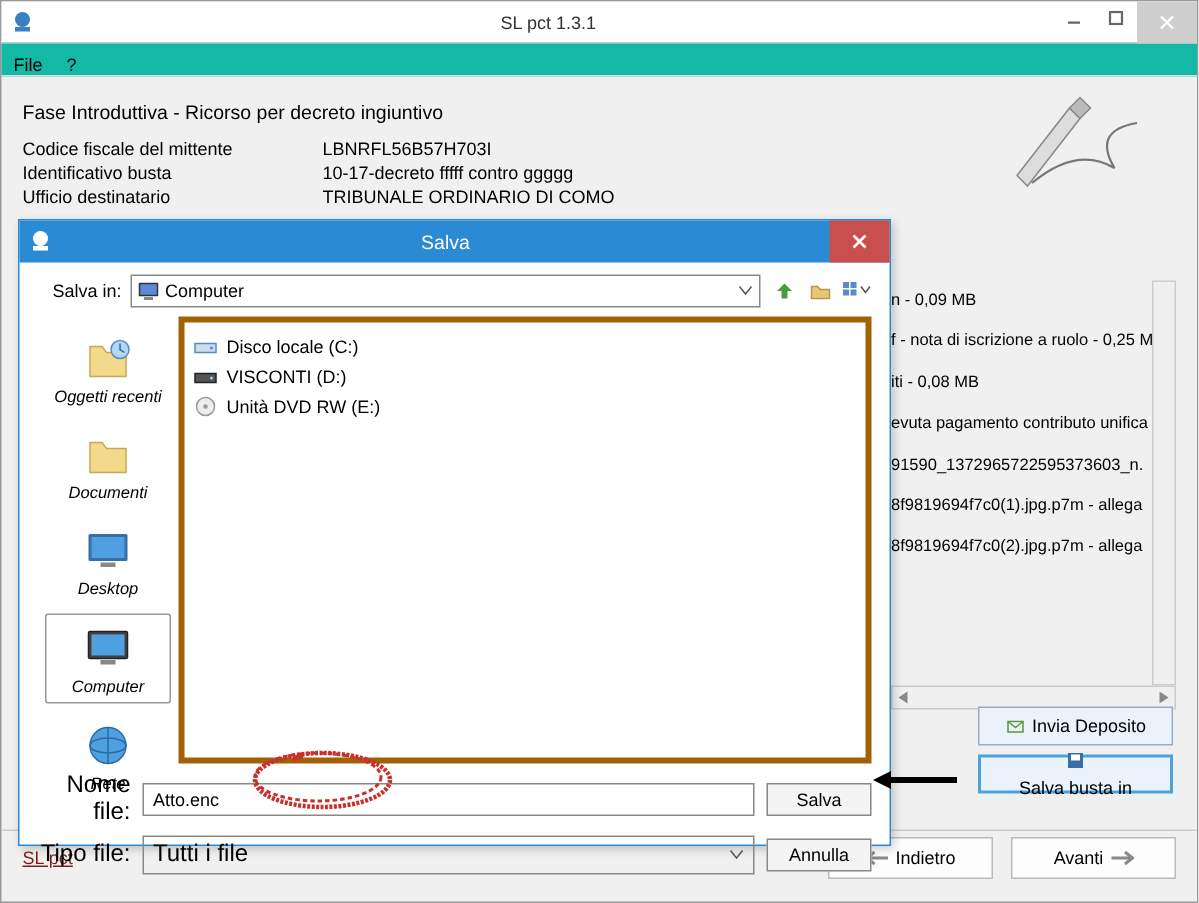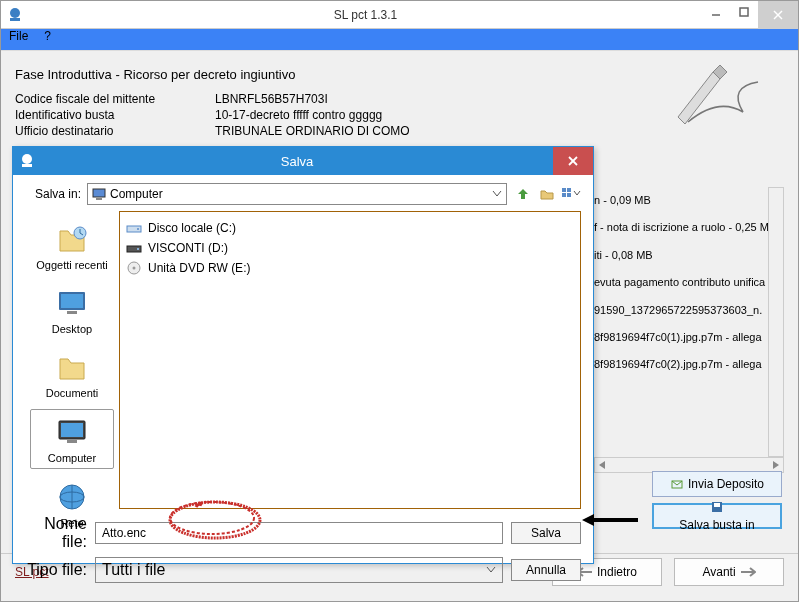--- a/index.html
+++ b/index.html
@@ -6,21 +6,21 @@
   body { background: #fff; width: 799px; height: 602px; position: relative; overflow: hidden; }
 
   
   .main-window { width: 799px; height: 602px; border: 1px solid #999; background: #f0f0f0; position: relative; }
   .titlebar { height: 28px; background: #fff; display: flex; align-items: center; border-bottom: 1px solid #ccc; }
   .titlebar-icon { width: 16px; height: 16px; margin: 0 6px; }
   .title-text { flex: 1; text-align: center; font-size: 12px; color: #333; }
   .win-controls { display: flex; }
   .win-btn { width: 28px; height: 22px; display: flex; align-items: center; justify-content: center; font-size: 13px; cursor: default; }
   .win-btn.close { background: #cfcfcf; color: #fff; width: 40px; height: 28px; }
-  .menubar { height: 22px; background: #3b82f6; display: flex; align-items: flex-start; border-bottom: 1px solid #ddd; font-size: 12px; }
+  .menubar { height: 22px; background: #14b8a6; display: flex; align-items: flex-end; border-bottom: 1px solid #ddd; font-size: 12px; }
   .menubar span { padding: 0 8px; }
 
   .content { padding: 10px 14px; position: relative; }
   .heading { font-size: 13px; margin: 6px 0 10px 0; }
   .info-row { display: flex; font-size: 12px; margin: 2px 0; }
   .info-label { width: 200px; }
   .pen-illustration { position: absolute; right: 30px; top: 6px; }
 
   .bg-list { position: absolute; top: 186px; right: 14px; width: 190px; font-size: 11px; line-height: 1.4; }
   .bg-list div { padding: 6px 0; white-space: nowrap; overflow: hidden; }
@@ -45,25 +45,25 @@
   .dlg-body { padding: 8px 12px; }
   .save-in-row { display: flex; align-items: center; gap: 6px; font-size: 12px; margin-bottom: 6px; }
   .save-in-label { width: 56px; text-align: right; }
   .save-in-combo { flex: 1; height: 22px; border: 1px solid #888; display: flex; align-items: center; padding: 0 4px; gap: 4px; }
   .combo-arrow { margin-left: auto; }
   .toolbar-icons { display: flex; gap: 4px; }
   .ti { width: 20px; height: 20px; display: flex; align-items: center; justify-content: center; }
 
   .dlg-main { display: flex; height: 298px; }
   .places { width: 94px; display: flex; flex-direction: column; align-items: center; padding-top: 6px; gap: 6px; }
-  .place { width: 84px; display: flex; flex-direction: column; align-items: center; font-size: 11px; text-align: center; padding: 4px 0; }
+  .place { width: 84px; display: flex; flex-direction: column; align-items: center; font-size: 11px; text-align: center; padding: 4px 0; font-style: italic; }
   .place.selected { background: #fff; border: 1px solid #999; border-radius: 2px; }
   .place-icon { width: 36px; height: 36px; margin-bottom: 2px; display: flex; align-items: center; justify-content: center; }
 
-  .file-area { flex: 1; border: 1px solid #a16207; background: #fff; padding: 6px; font-size: 12px; overflow: hidden; text-align: right; }
+  .file-area { flex: 1; border: 4px solid #a16207; background: #fff; padding: 6px; font-size: 12px; overflow: hidden; text-align: right; }
   .file-row { display: flex; align-items: center; gap: 6px; padding: 2px 0; }
   .dlg-bottom-row { display: flex; align-items: center; gap: 8px; margin-top: 6px; }
   .dlg-label { width: 62px; text-align: right; }
   .dlg-input { flex: 1; height: 22px; border: 1px solid #888; padding: 0 6px; font-size: 12px; }
   .dlg-combo { flex: 1; height: 22px; border: 1px solid #888; display: flex; align-items: center; padding: 12px 6px; }
   .dlg-btn { width: 70px; height: 22px; border: 1px solid #888; background: #f4f4f4; font-size: 12px; }
 
   
   .red-circle { position: absolute; left: 160px; top: 495px; width: 110px; height: 50px; z-index: 20; pointer-events: none; }
   .arrow-annotation { position: absolute; left: 580px; top: 512px; z-index: 20; pointer-events: none; }
@@ -258,34 +258,34 @@
                 <path d="M6 10 L14 10 L17 14 L30 14 L30 30 L6 30 Z" fill="#f2d98c" stroke="#c9a94f"></path>
                 <circle cx="26" cy="12" r="6" fill="#b3d9f2" stroke="#5a8bc8"></circle>
                 <path d="M26 8 L26 12 L29 14" fill="none" stroke="#2e6aa0"></path>
               </svg>
             </div>
           <span>Oggetti recenti</span>
         </div>
         <div class="place">
           <div class="place-icon">
               <svg width="36" height="36">
+                <path d="M6 10 L14 10 L17 14 L30 14 L30 30 L6 30 Z" fill="#f2d98c" stroke="#c9a94f"></path>
+              </svg>
+            </div>
+          <span>Documenti</span>
+        </div>
+        <div class="place">
+          <div class="place-icon">
+              <svg width="36" height="36">
                 <rect x="5" y="7" width="26" height="18" rx="1" fill="#3b6ea5"></rect>
                 <rect x="7" y="9" width="22" height="14" fill="#4fa0e0"></rect>
                 <rect x="13" y="26" width="10" height="3" fill="#888"></rect>
               </svg>
             </div>
           <span>Desktop</span>
-        </div>
-        <div class="place">
-          <div class="place-icon">
-              <svg width="36" height="36">
-                <path d="M6 10 L14 10 L17 14 L30 14 L30 30 L6 30 Z" fill="#f2d98c" stroke="#c9a94f"></path>
-              </svg>
-            </div>
-          <span>Documenti</span>
         </div>
         <div class="place selected">
           <div class="place-icon">
               <svg width="36" height="36">
                 <rect x="5" y="7" width="26" height="18" rx="1" fill="#444" stroke="#222"></rect>
                 <rect x="7" y="9" width="22" height="14" fill="#4fa0e0"></rect>
                 <rect x="13" y="26" width="10" height="3" fill="#888"></rect>
               </svg>
             </div>
           <span>Computer</span>

